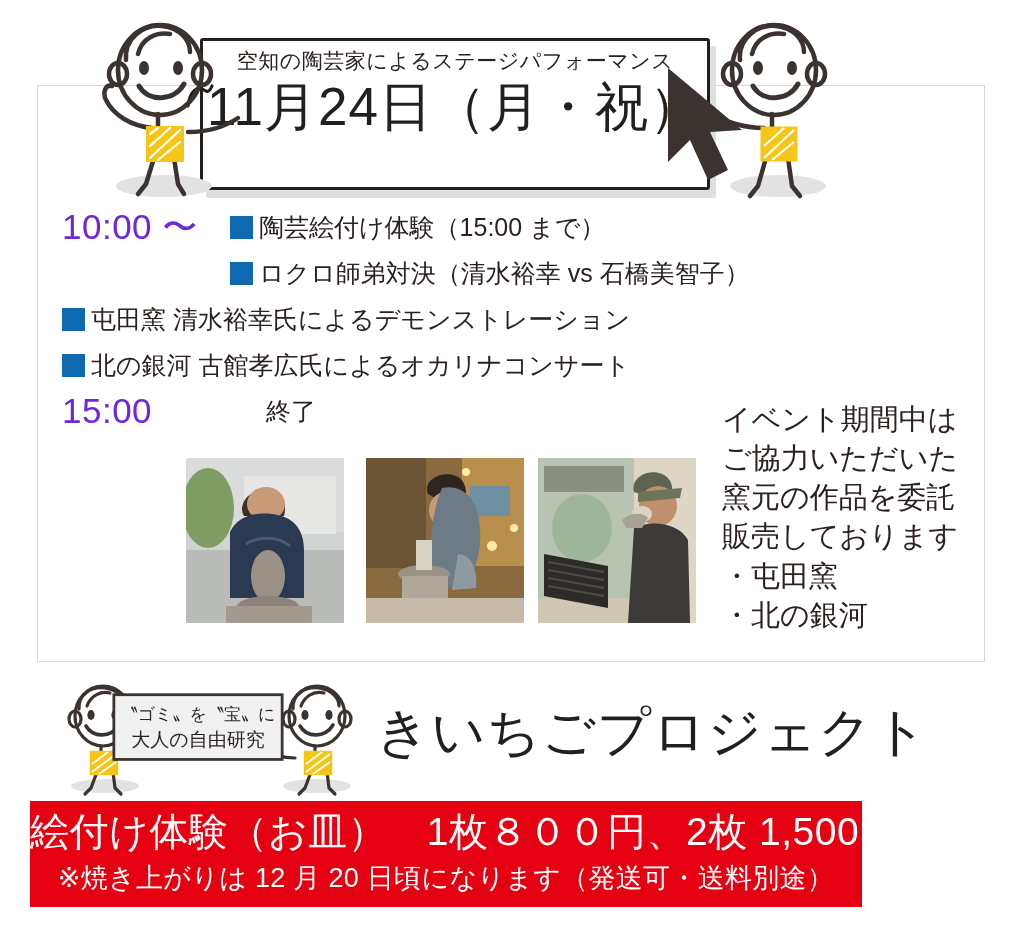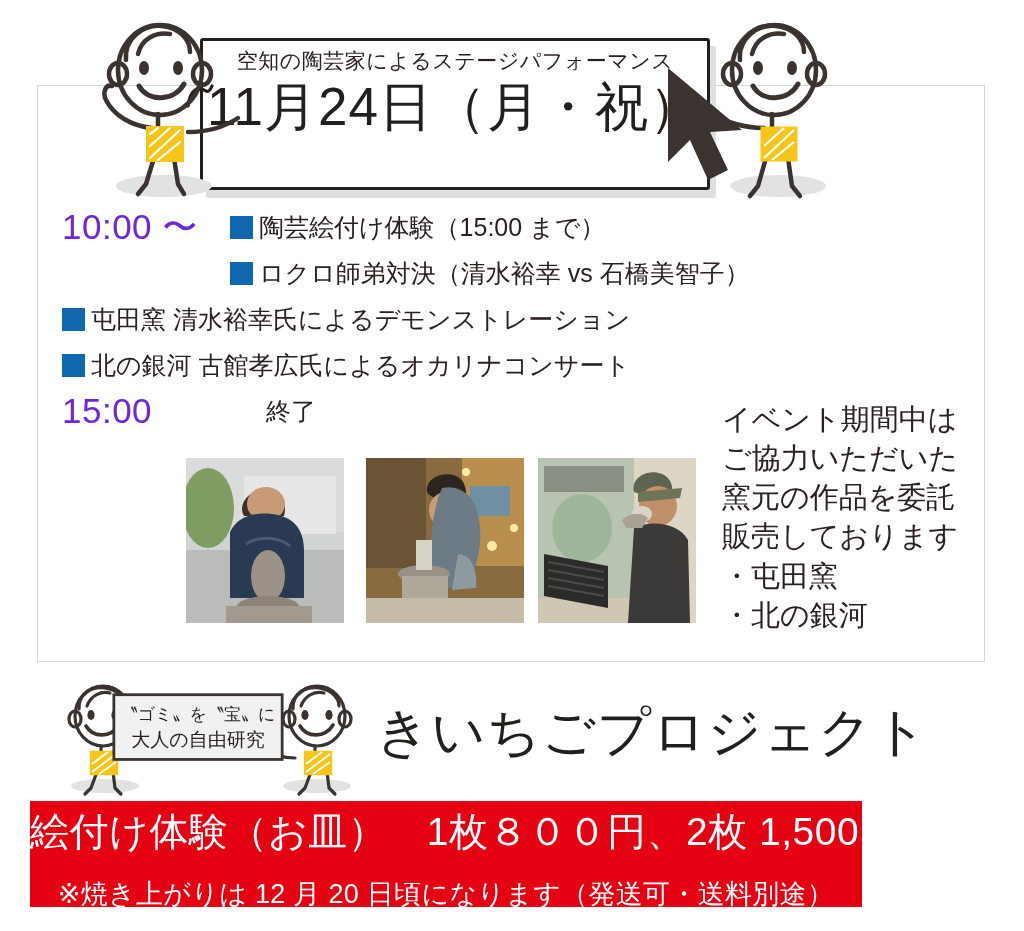--- a/index.html
+++ b/index.html
@@ -242,21 +242,20 @@
   .price-sub {
     position: absolute;
     left: 0; right: 0;
     top: 62px;
     text-align: center;
     color: #ffffff;
     font-size: 27px;
     line-height: 1.15;
     letter-spacing: .3px;
     white-space: nowrap;
-    margin-top: 16px;
   }
 </style>
 </head>
 <body>
 
 <div class="content-frame"></div>
 
 <div class="doodle figure-left">
   <svg viewBox="0 0 150 200" xmlns="http://www.w3.org/2000/svg">
     <ellipse cx="72" cy="178" rx="48" ry="11" fill="#e2e2e2"></ellipse>

